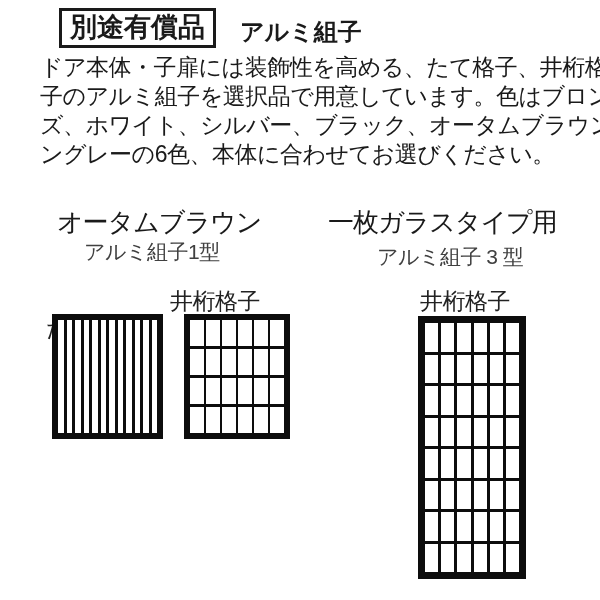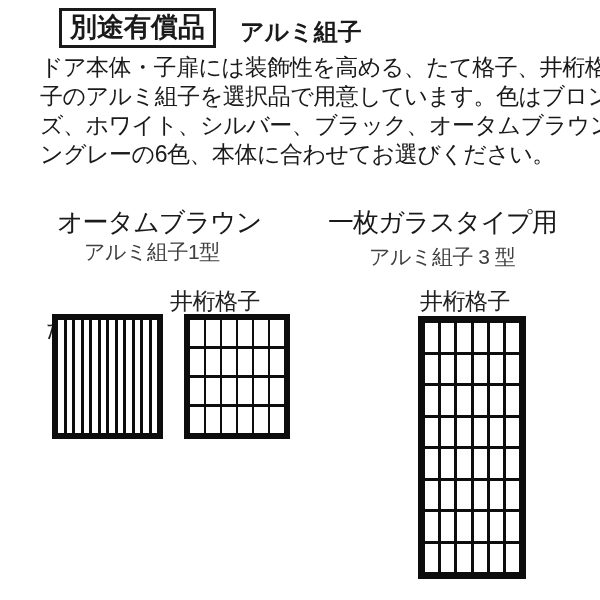--- a/index.html
+++ b/index.html
@@ -95,21 +95,21 @@
     <div>ドア本体・子扉には装飾性を高める、たて格子、井桁格</div>
     <div>子のアルミ組子を選択品で用意しています。色はブロン</div>
     <div>ズ、ホワイト、シルバー、ブラック、オータムブラウン、シャイ</div>
     <div>ングレーの6色、本体に合わせてお選びください。</div>
   </div>
 
   <div class="col-title" style="left:57px; top:205px;">オータムブラウン</div>
   <div class="col-subtitle" style="left:84px; top:238px;">アルミ組子1型</div>
 
   <div class="col-title" style="left:328px; top:205px;">一枚ガラスタイプ用</div>
-  <div class="col-subtitle" style="left:369px; top:243px;text-align:right;">アルミ組子 3 型</div>
+  <div class="col-subtitle" style="left:377px; top:243px;text-align:right;">アルミ組子 3 型</div>
 
   <div class="lattice-label" style="left:46px; top:286px;margin-top:27px;">たて格子</div>
   <div class="lattice-label" style="left:170px; top:286px;">井桁格子</div>
   <div class="lattice-label" style="left:420px; top:286px;">井桁格子</div>
 
   <div class="lattice lat-left" style="grid-template-columns: repeat(12, 1fr);">
       <div></div>
       <div></div>
       <div></div>
       <div></div>

